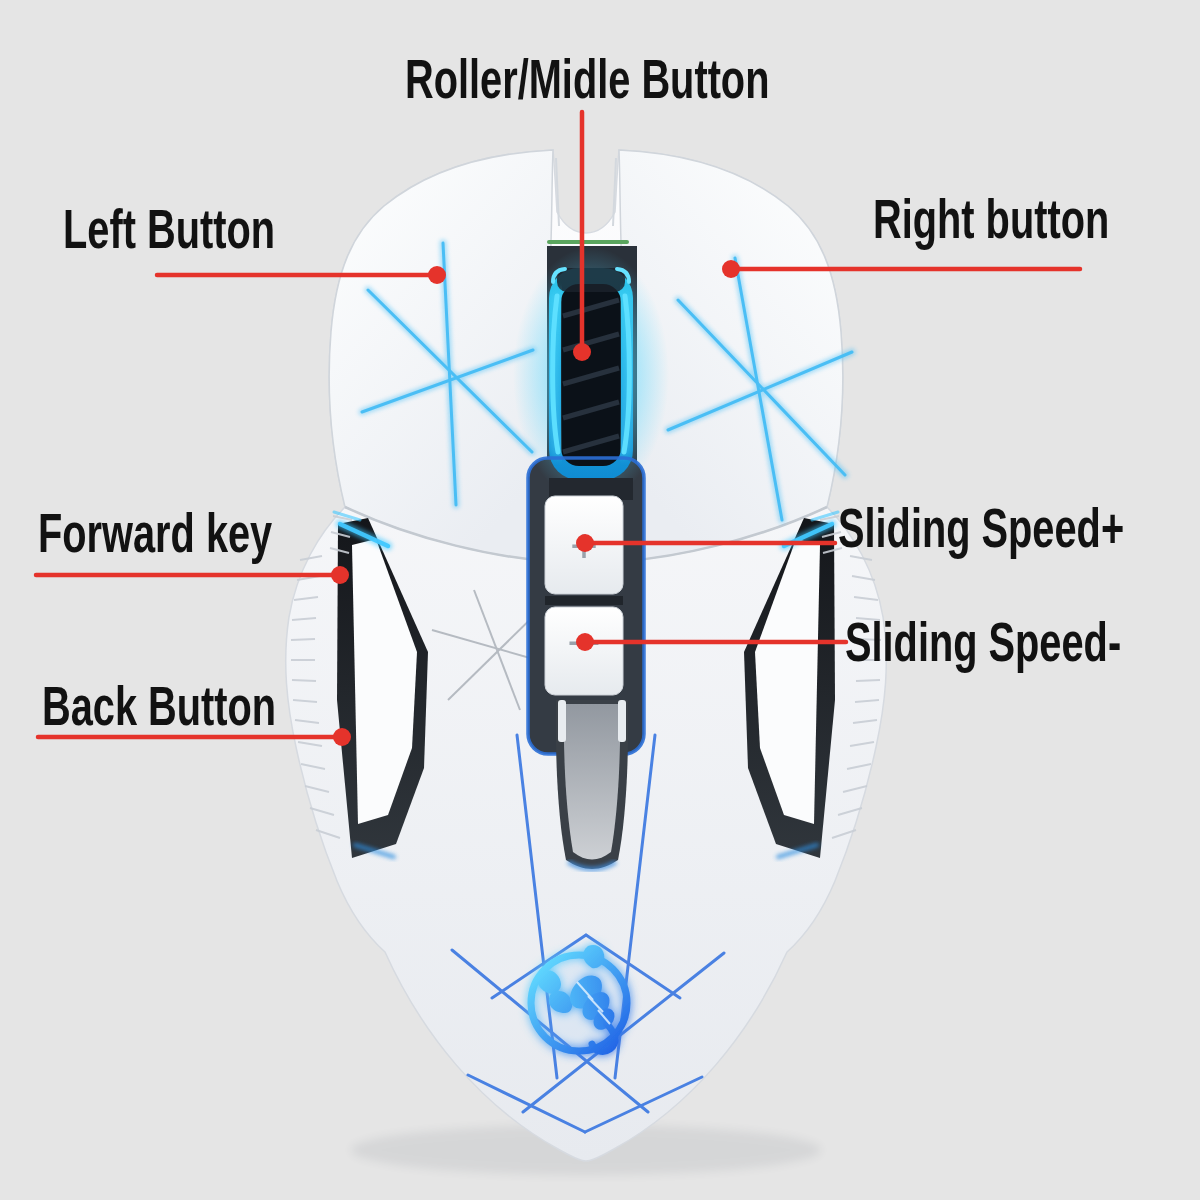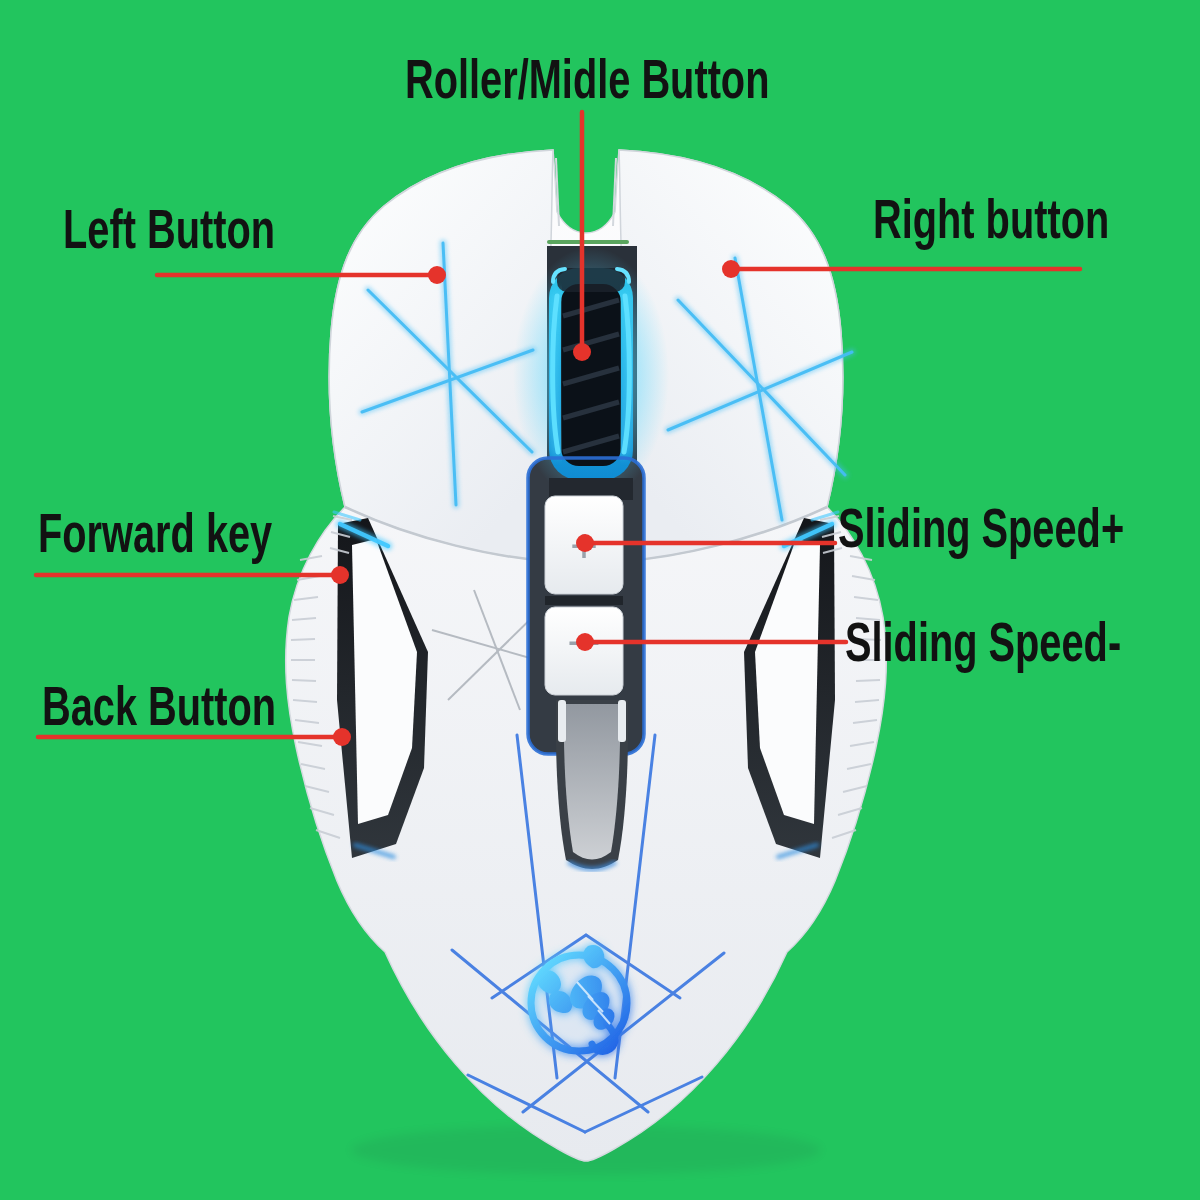--- a/index.html
+++ b/index.html
@@ -1,16 +1,16 @@
 <!DOCTYPE html>
 <html><head>
 <meta charset="utf-8">
 <style>
   html,body{margin:0;padding:0;background:#ffffff;}
-  .stage{position:relative;width:1200px;height:1200px;background:#22c55e;overflow:hidden;
+  .stage{position:relative;width:1200px;height:1200px;background:#e5e5e5;overflow:hidden;
          font-family:"Liberation Sans",sans-serif;}
   .stage svg{position:absolute;left:0;top:0;}
   .lbl{position:absolute;font-weight:700;font-size:56px;line-height:1;color:#121212;
        white-space:nowrap;transform:scaleX(0.71);transform-origin:0 0;letter-spacing:0;}
 </style>
 </head>
 <body>
 
 <div class="stage">
 

